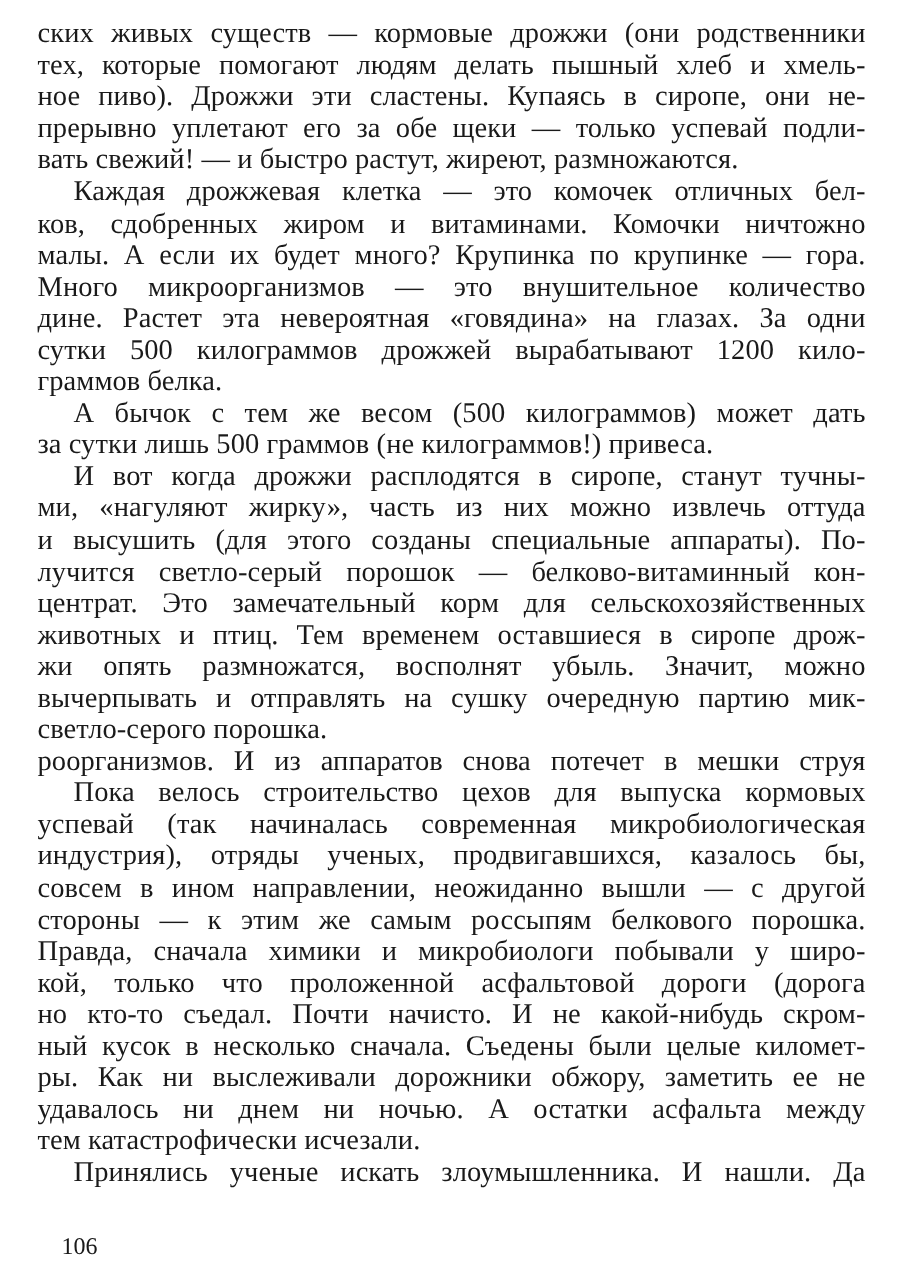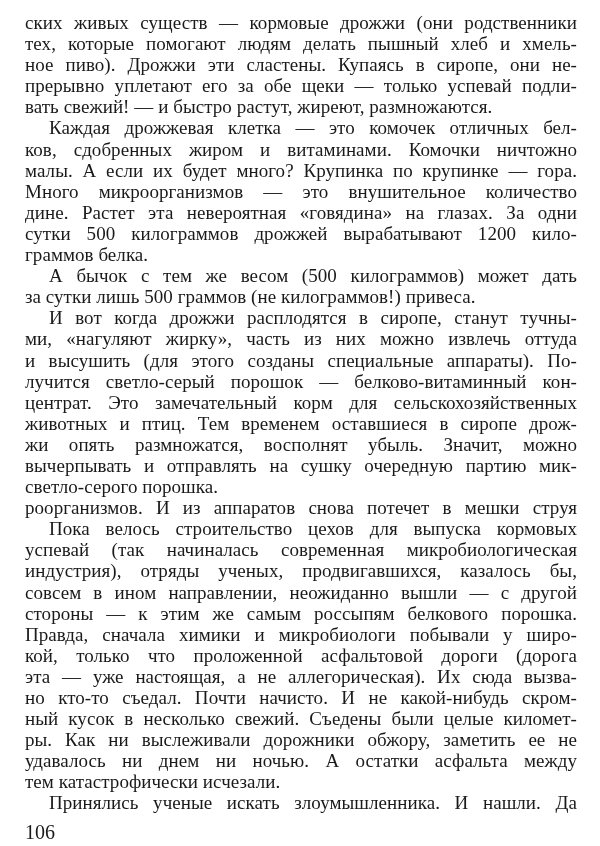--- a/index.html
+++ b/index.html
@@ -13,21 +13,21 @@
     position: absolute; left: 25px; top: 12px; width: 552px;
   }
   .line {
     height: 21.1px; line-height: 21.1px; font-size: 19px;
     white-space: nowrap; text-align: justify; text-align-last: justify;
     letter-spacing: 0.05px; overflow: visible;
   }
   .line.last { text-align-last: left; }
   .line.indent { padding-left: 24px; }
   .page-number {
-    position: absolute; left: 25px; top: 822px; font-size: 20px;
+    position: absolute; left: 41px; top: 822px; font-size: 16px;
     line-height: 20px;
   }
 </style>
 </head>
 <body>
 
 <div class="page">
 
   <div>
     <div class="line">ских живых существ — кормовые дрожжи (они родственники</div>
@@ -66,23 +66,22 @@
   </div>
 
   <div>
     <div class="line indent">Пока велось строительство цехов для выпуска кормовых</div>
     <div class="line">успевай (так начиналась современная микробиологическая</div>
     <div class="line">индустрия), отряды ученых, продвигавшихся, казалось бы,</div>
     <div class="line">совсем в ином направлении, неожиданно вышли — с другой</div>
     <div class="line">стороны — к этим же самым россыпям белкового порошка.</div>
     <div class="line">Правда, сначала химики и микробиологи побывали у широ-</div>
     <div class="line">кой, только что проложенной асфальтовой дороги (дорога</div>
-    <div class="line">эта — уже настоящая, а не аллегорическая). Их сюда вызва-</div>
     <div class="line">но кто-то съедал. Почти начисто. И не какой-нибудь скром-</div>
-    <div class="line">ный кусок в несколько свежий. Съедены были целые километ-</div>
+    <div class="line">ный кусок в несколько сначала. Съедены были целые километ-</div>
     <div class="line">ры. Как ни выслеживали дорожники обжору, заметить ее не</div>
     <div class="line">удавалось ни днем ни ночью. А остатки асфальта между</div>
     <div class="line last">тем катастрофически исчезали.</div>
   </div>
 
   <div>
     <div class="line indent">Принялись ученые искать злоумышленника. И нашли. Да</div>
 
   </div>
 </div>

